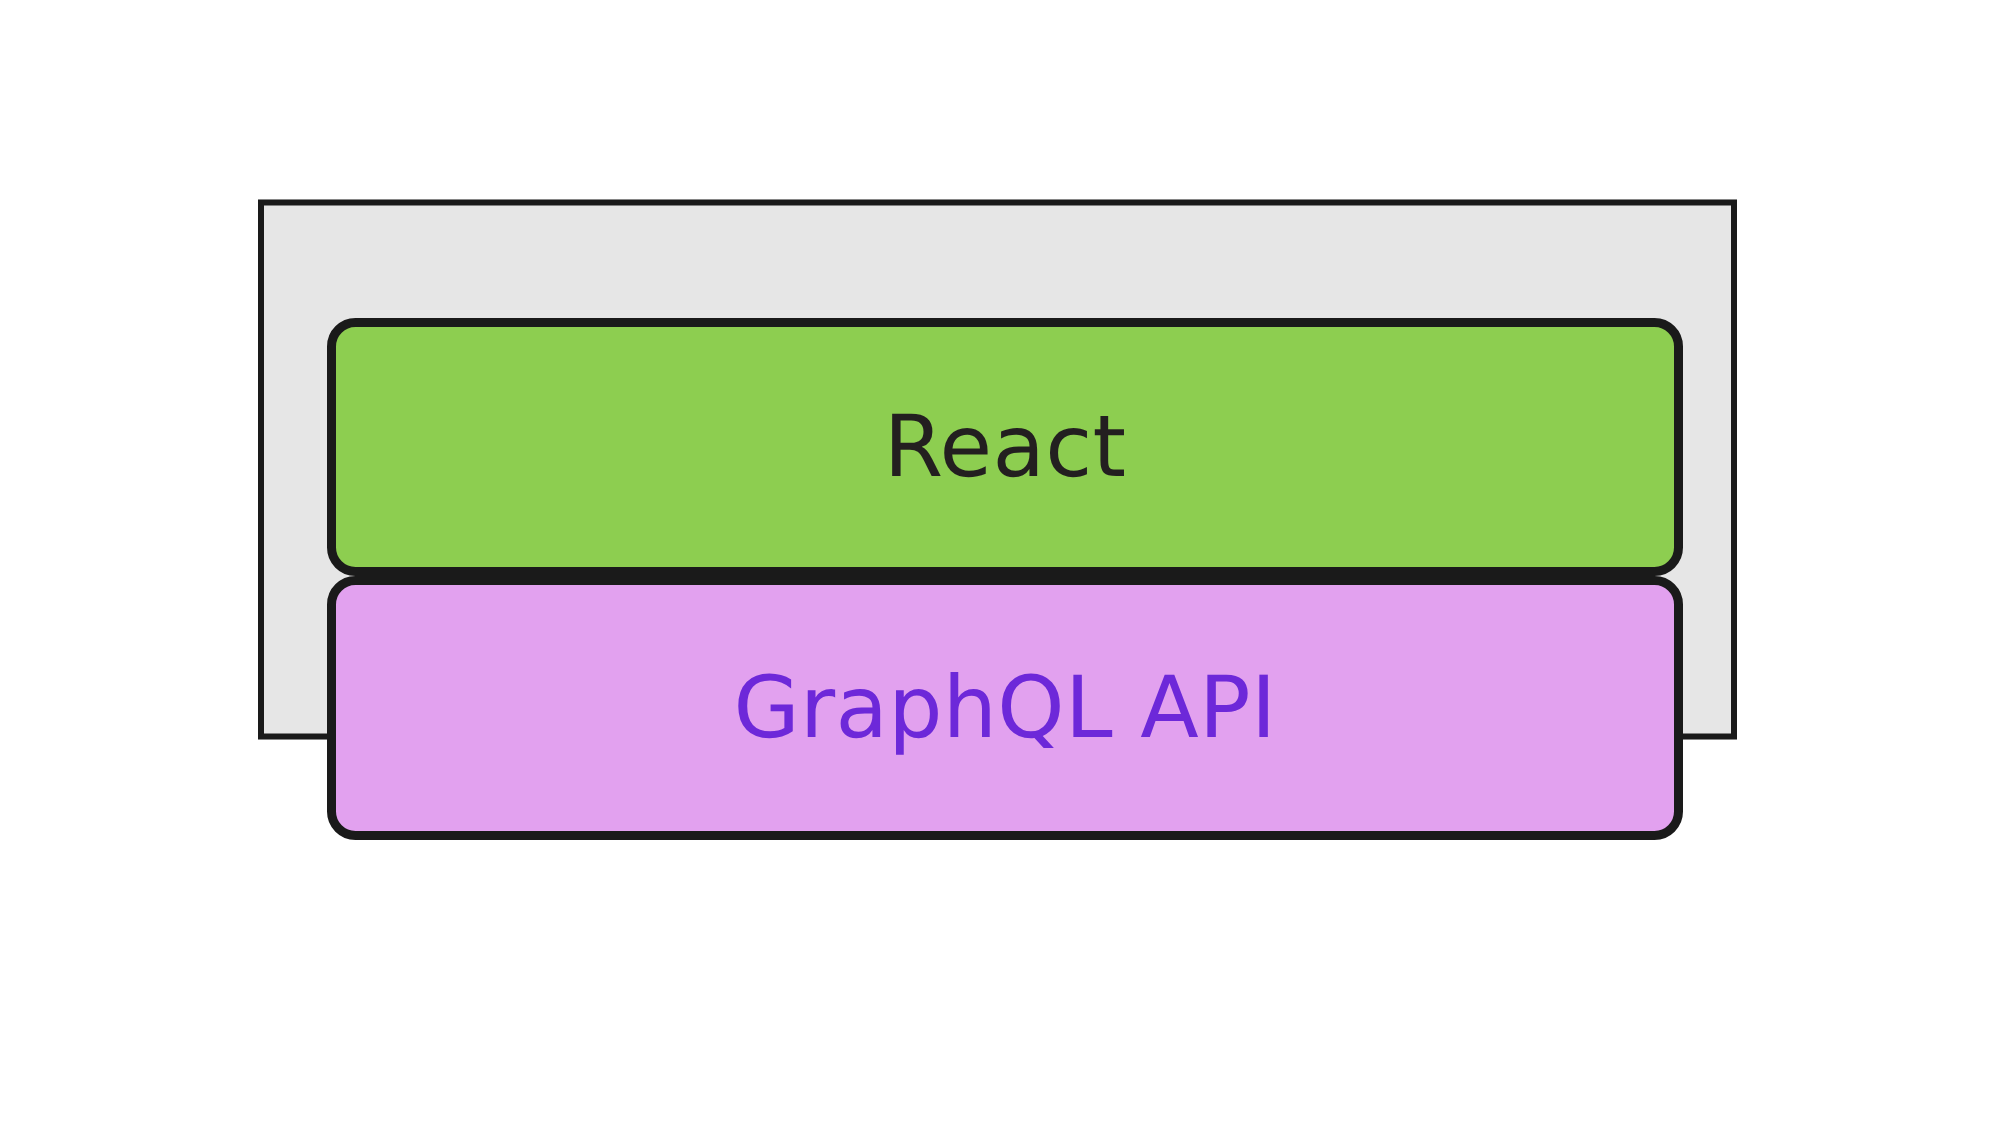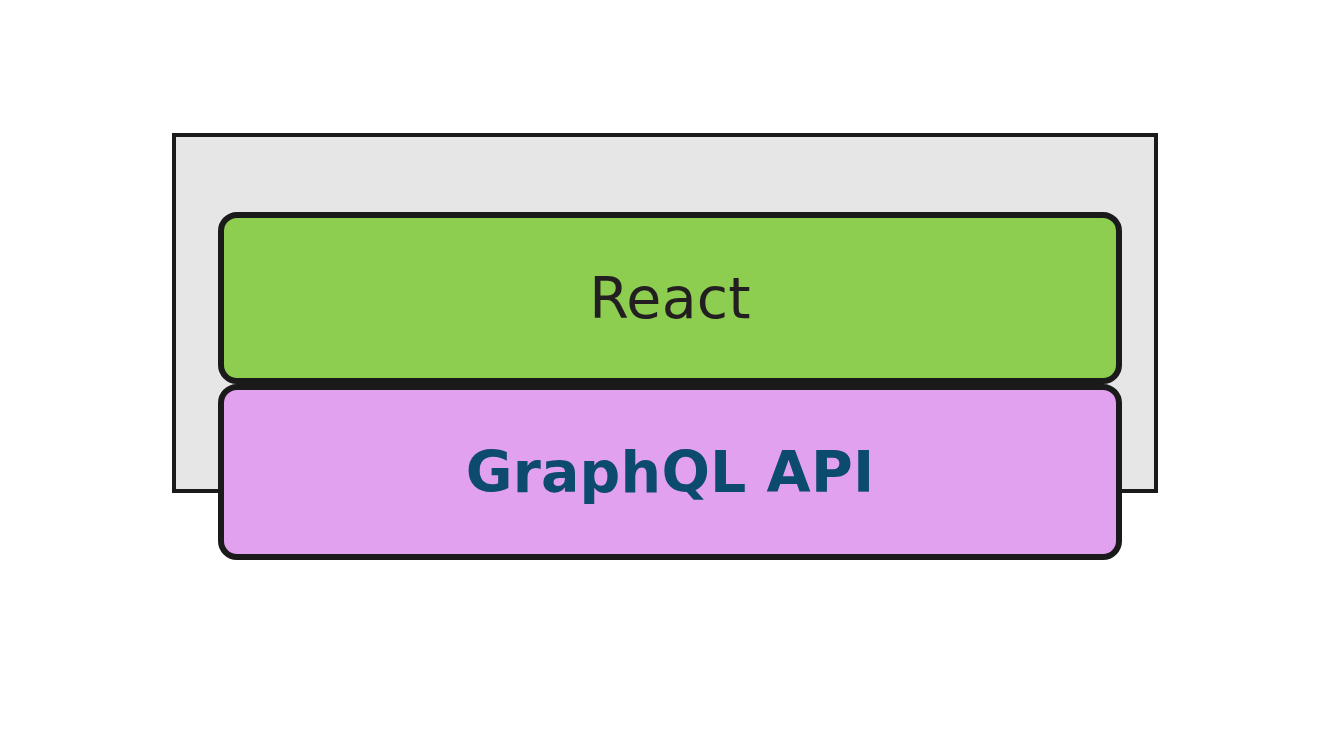--- a/index.html
+++ b/index.html
@@ -84,19 +84,19 @@
 
   <div class="group-container" style="background: rgb(230, 230, 230); border-color: rgb(26, 26, 26);">
 
     <div class="node-stack">
 
       <div class="node-box layer-0" style="background: rgb(141, 206, 80); border-color: rgb(26, 26, 26);">
         <span class="node-label" style="color: rgb(35, 31, 32);">React</span>
       </div>
 
       <div class="node-box layer-1" style="background: rgb(226, 161, 239); border-color: rgb(26, 26, 26);">
-        <span class="node-label" style="color: #0c4a6e; font-weight: bold;">GraphQL API</span>
+        <span class="node-label" style="color: #6d28d9;">GraphQL API</span>
       </div>
 
     </div>
   </div>
 
 </div>
 
 </body></html>

